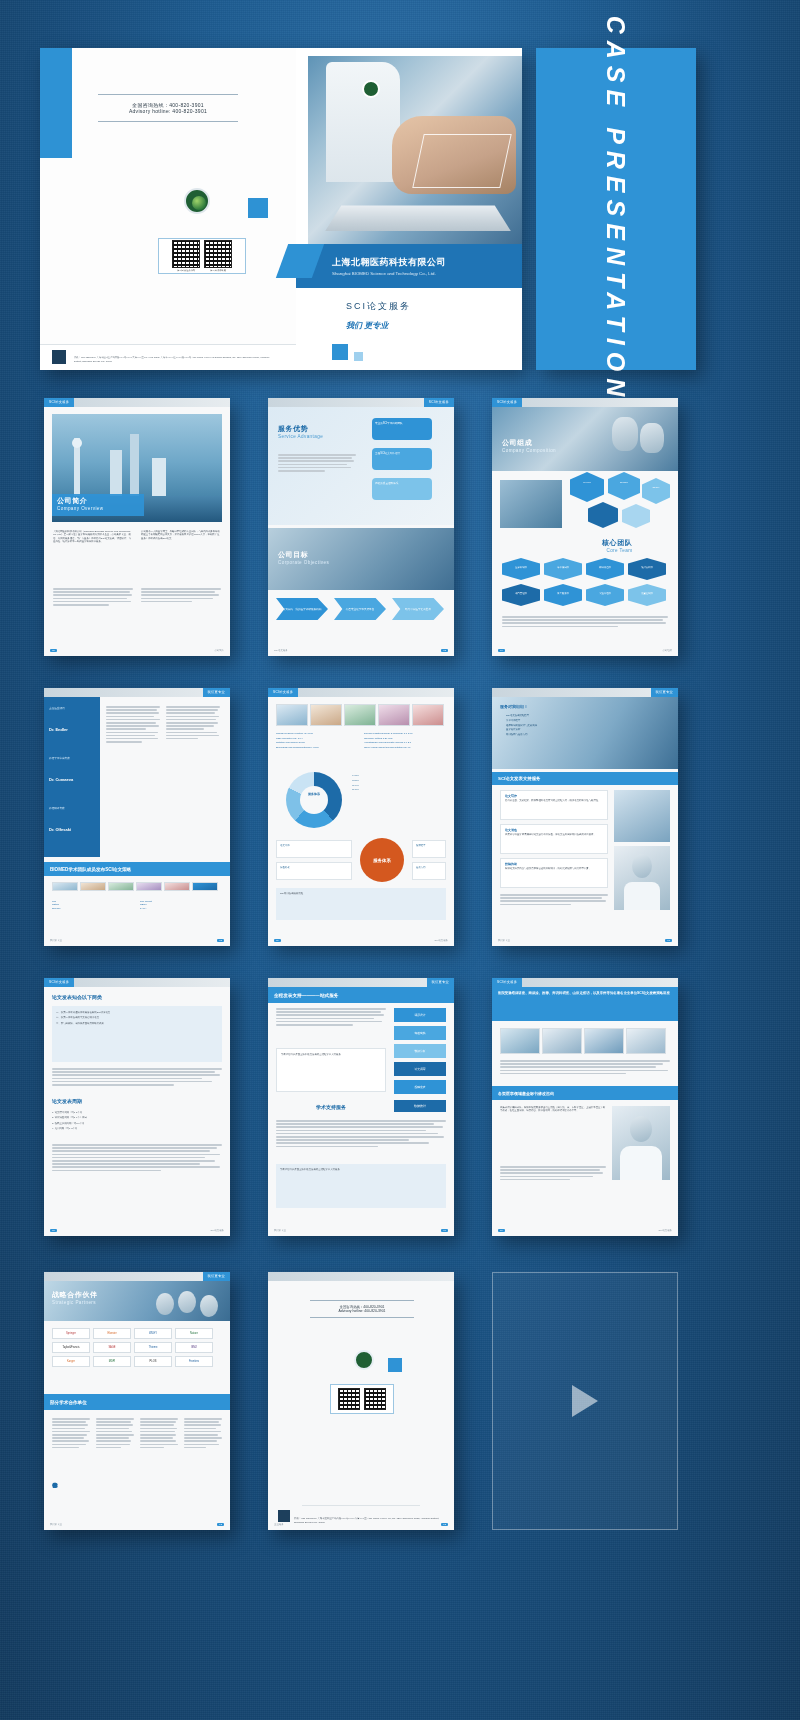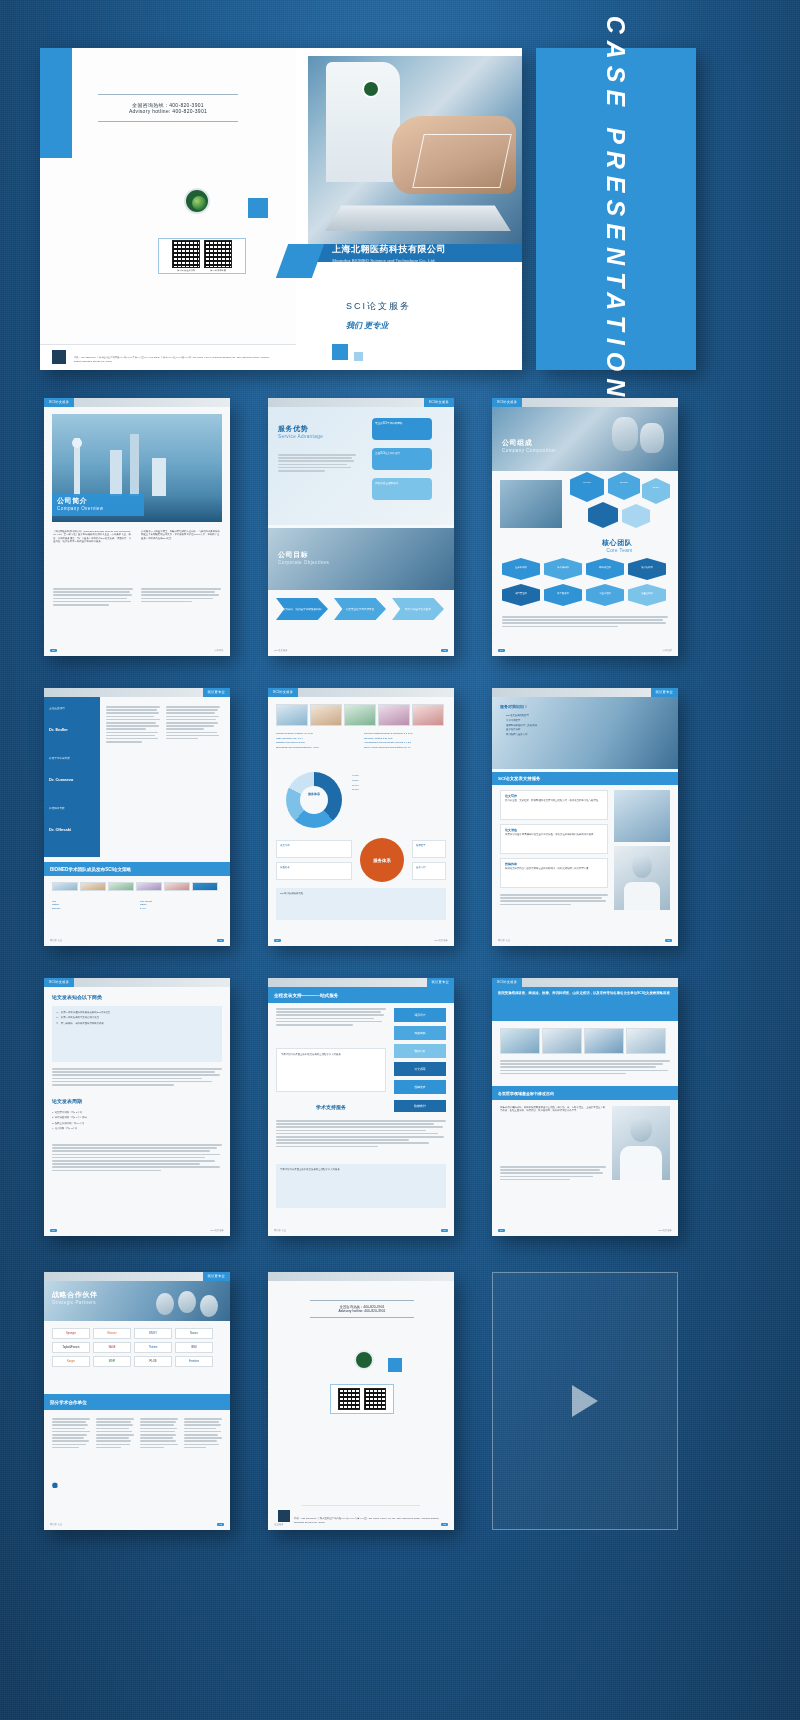--- a/index.html
+++ b/index.html
@@ -96,21 +96,21 @@
     background: linear-gradient(160deg,#e6c3a4,#caa286 60%, #a8815f);
     border-radius: 30px 16px 10px 20px;
     opacity: .95;
   }
   #cover-spread .kbd {
     position: absolute; left: 26px; bottom: 10px; width: 168px; height: 34px;
     background: linear-gradient(180deg,#e9eef2,#b9c6cf);
     transform: perspective(120px) rotateX(42deg);
   }
   #cover-spread .titlebar {
-    position: absolute; left: 0; top: 196px; width: 226px; height: 18px; background: #1f74b5;
+    position: absolute; left: 0; top: 196px; width: 226px; height: 44px; background: #1f74b5;
     display: flex; flex-direction: column; justify-content: center; padding-left: 36px;
   }
   #cover-spread .titlebar::before {
     content: ""; position: absolute; left: -14px; top: 0; width: 36px; height: 34px;
     background: #2e92d4; transform: skewX(-20deg);
   }
   #cover-spread .t-cn { font-size: 9px; color: #fff; font-weight: bold; letter-spacing: .5px; }
   #cover-spread .t-en { font-size: 4.4px; color: #dceaf5; margin-top: 2px; }
   #cover-spread .sub-cn { position: absolute; left: 50px; top: 252px; font-size: 9px; color: #1a4c75; letter-spacing: 2px; }
   #cover-spread .sub-logo { position: absolute; left: 50px; top: 272px; font-size: 8px; color: #1f74b5; font-weight: bold; font-style: italic; }

